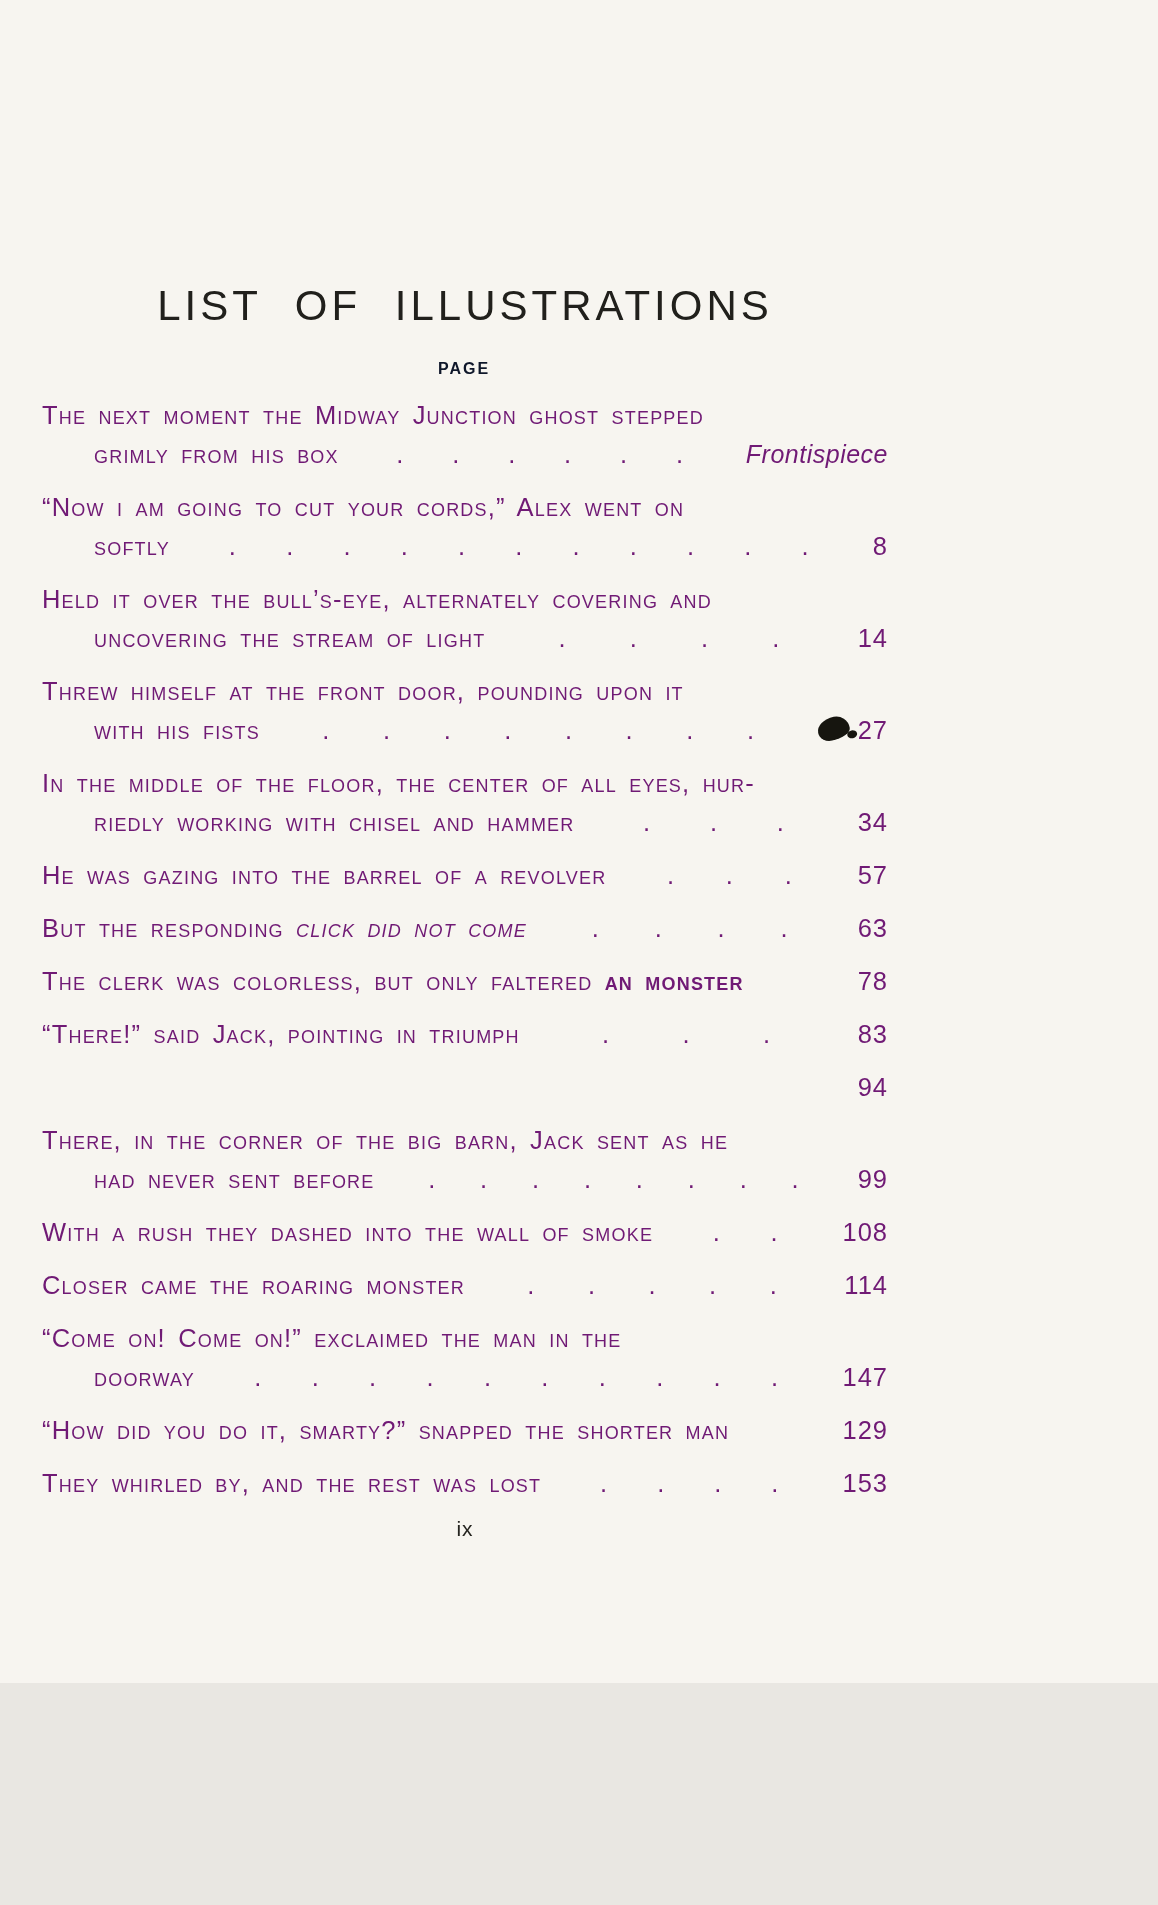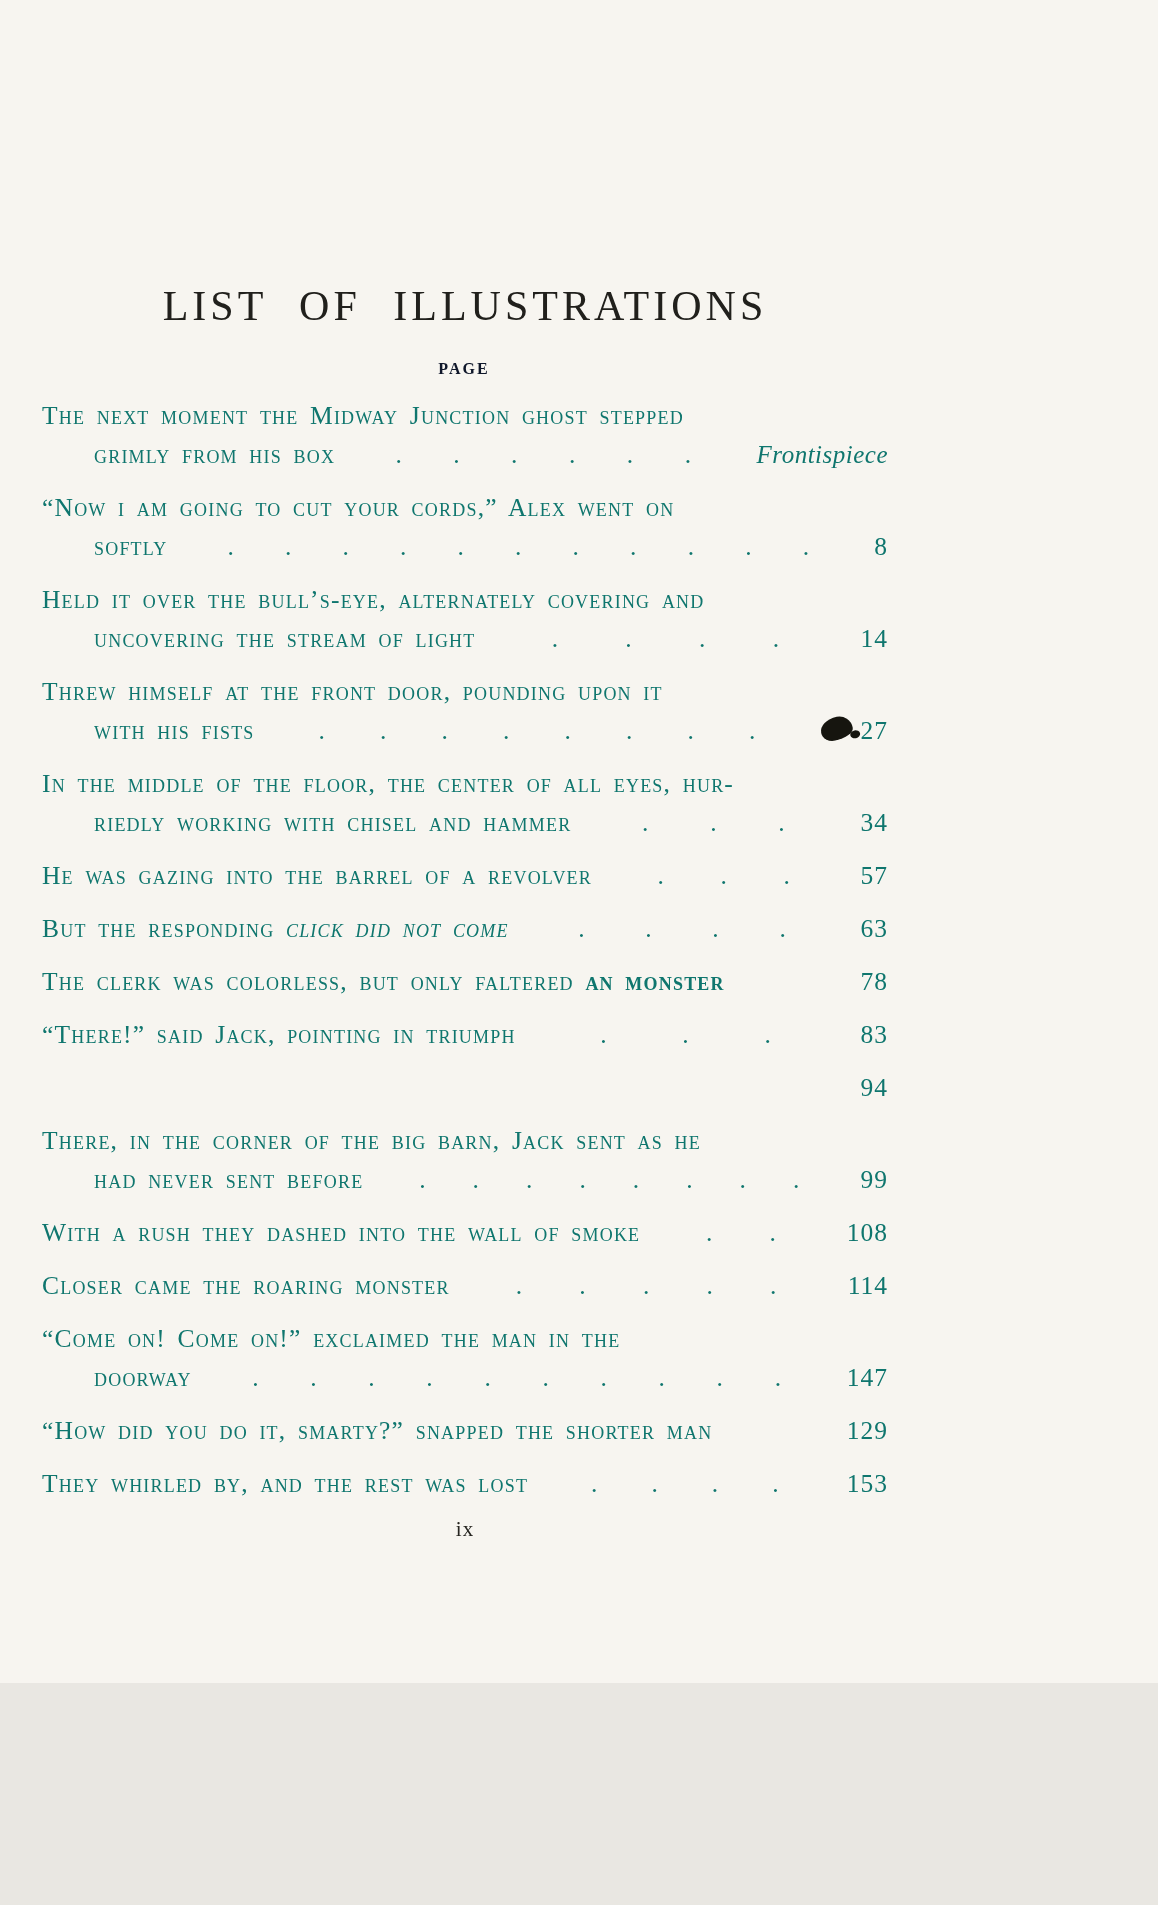--- a/index.html
+++ b/index.html
@@ -1,33 +1,33 @@
 <!DOCTYPE html>
 <html><head>
 <meta charset="utf-8">
 <style>
   html,body{margin:0;padding:0;background:#e9e7e2;}
   .sheet{
     width:1158px;height:1683px;background:#f7f5f0;position:relative;
     box-sizing:border-box;overflow:hidden;
-    font-family:Liberation Serif, serif;color:#262520;
+    font-family:Liberation Sans, sans-serif;color:#262520;
   }
   .content{position:absolute;left:42px;top:282px;width:846px;}
   .title{
     font-size:42px;font-weight:400;text-align:center;margin:0 0 30px 0;
     letter-spacing:4px;word-spacing:18px;color:#21201c;
   }
   .page-label{
     text-align:center;font-size:16px;font-weight:700;letter-spacing:2px;
     margin:0 2px 18px 0;color:#0f172a;
   }
   .entries{display:block;}
   .entry{
     margin-bottom:14px;font-variant:small-caps;font-size:25.5px;
-    line-height:39px;letter-spacing:1.2px;word-spacing:4px;color:#0f766e;
+    line-height:39px;letter-spacing:1.2px;word-spacing:4px;color:#701a75;
   }
   .line{display:block;}
   .line.cont{padding-left:52px;}
   .line.last{display:flex;align-items:flex-start;}
   .text{white-space:nowrap;}
   .dots{flex:1;display:flex;justify-content:space-evenly;align-items:baseline;min-width:10px;padding:0 10px;}
   .dot{display:inline-block;}
   .pagenum{font-variant:normal;letter-spacing:1px;margin-left:4px;}
   .pagenum.it-page{font-style:italic;font-size:25px;letter-spacing:0.5px;}
   .it{font-style:italic;}

